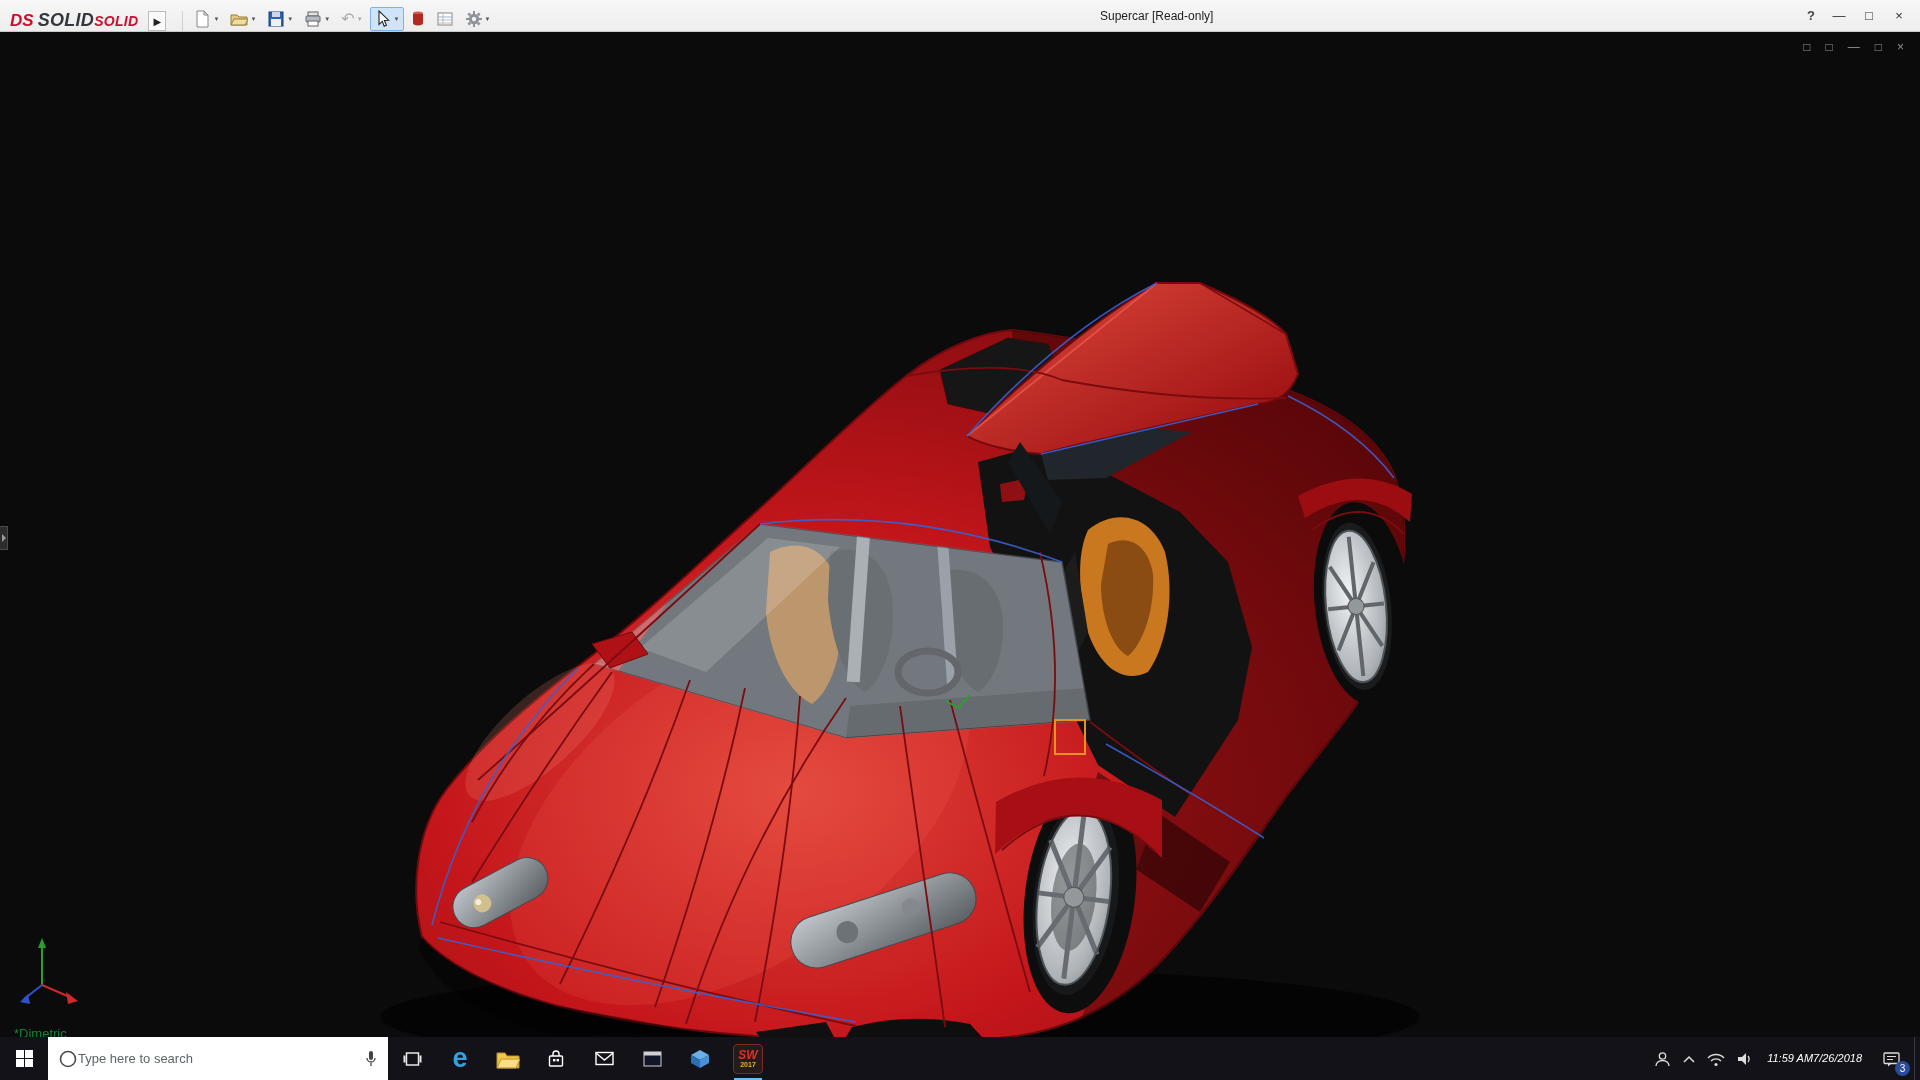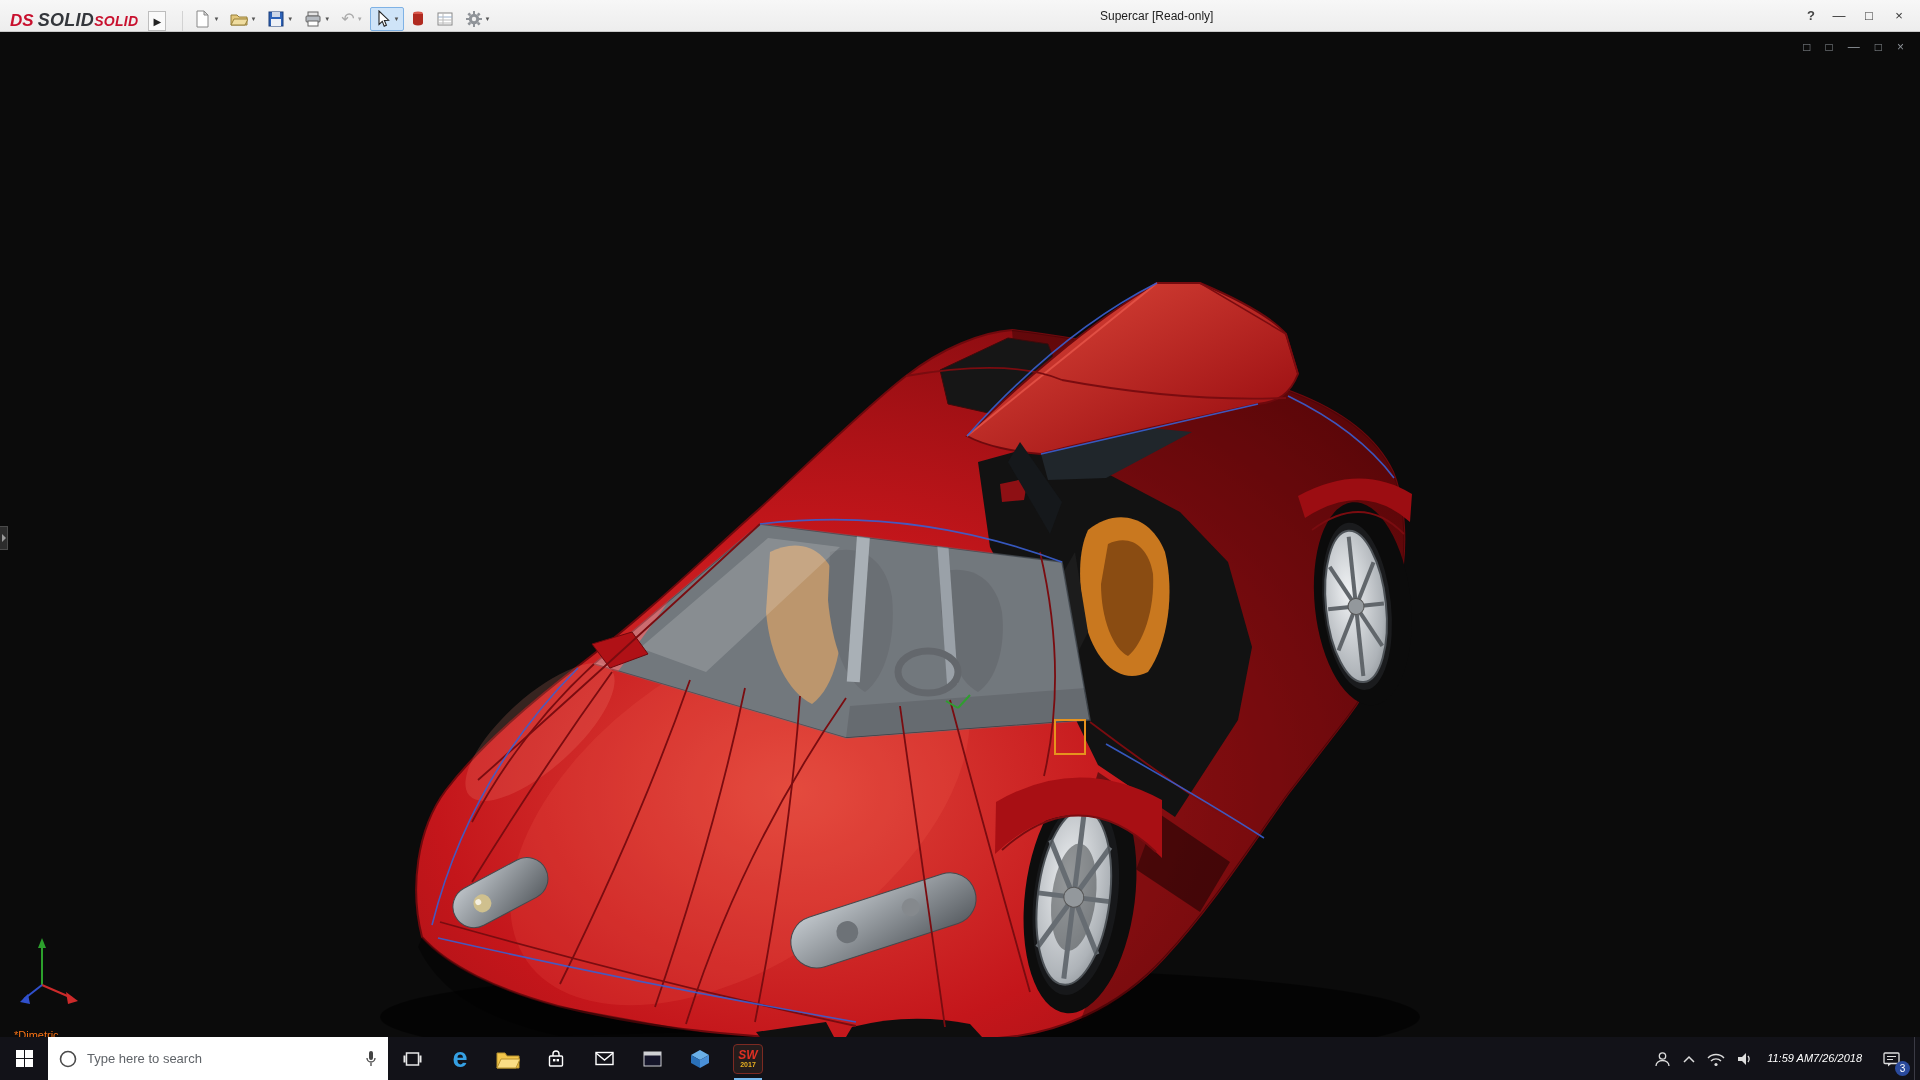--- a/index.html
+++ b/index.html
@@ -34,28 +34,28 @@
 
   
   .viewport { position:absolute; top:32px; left:0; width:1920px; height:1005px;
     background:#0b0b0b; overflow:hidden; }
   .doc-controls { position:absolute; top:8px; right:16px; display:flex; gap:15px; z-index:5; }
   .doc-controls span { color:#8f949a; font-size:12px; line-height:14px; }
   .left-tab { position:absolute; left:0; top:494px; width:8px; height:24px; background:#2c2c2c;
     border:1px solid #4a4a4a; border-left:none; display:flex; align-items:center; justify-content:center; }
   .left-tab i { display:block; width:0; height:0; border-left:4px solid #9a9a9a;
     border-top:4px solid transparent; border-bottom:4px solid transparent; }
-  .orientation { position:absolute; left:14px; bottom:-4px; font-size:11px; color:#f97316; }
+  .orientation { position:absolute; left:14px; bottom:-4px; font-size:13px; color:#15803d; }
 
   
   .taskbar { position:absolute; left:0; top:1037px; width:1920px; height:43px; background:#121218;
     display:flex; align-items:stretch; z-index:40; }
   .tb-item { display:flex; align-items:center; justify-content:center; }
   .start { width:48px; }
-  .searchbox { width:340px; background:#ffffff; display:flex; align-items:center; padding:0 10px; gap:9px; }
+  .searchbox { width:340px; background:#ffffff; display:flex; align-items:center; padding:0 10px; gap:0; }
   .searchbox input { border:none; outline:none; background:transparent; flex:1; font-size:13px;
     color:#333; font-family:"Liberation Sans", sans-serif; }
   .searchbox input::placeholder { color:#5f6368; }
   .taskview, .appbtn { width:48px; position:relative; }
   .appbtn.running:after { content:""; position:absolute; bottom:0; left:10px; right:10px; height:2px;
     background:#76b9ed; }
   .edge-e { font-size:27px; font-weight:bold; color:#35a0e3; line-height:27px; }
   .sw-tile { width:30px; height:30px; background:#241c1c; border:1px solid #7c2a22; border-radius:4px;
     display:flex; flex-direction:column; align-items:center; justify-content:center; }
   .sw-tile .sw { color:#e03024; font-weight:bold; font-size:12px; line-height:12px; font-style:italic;}

